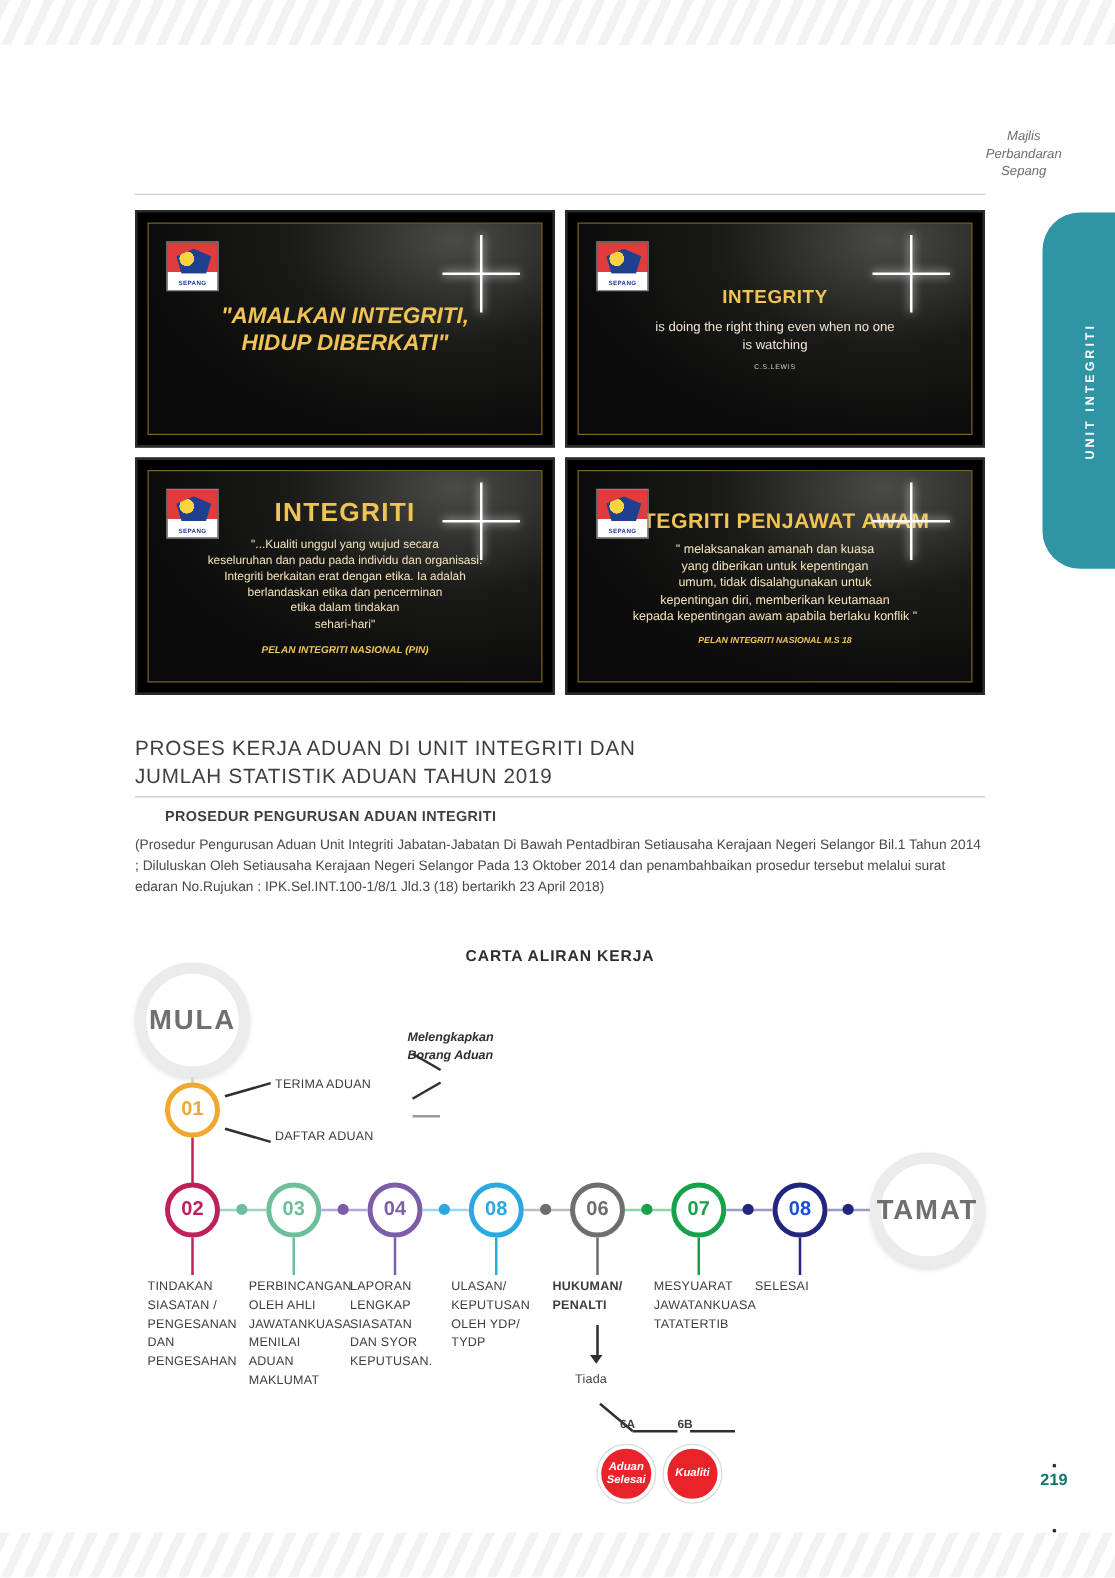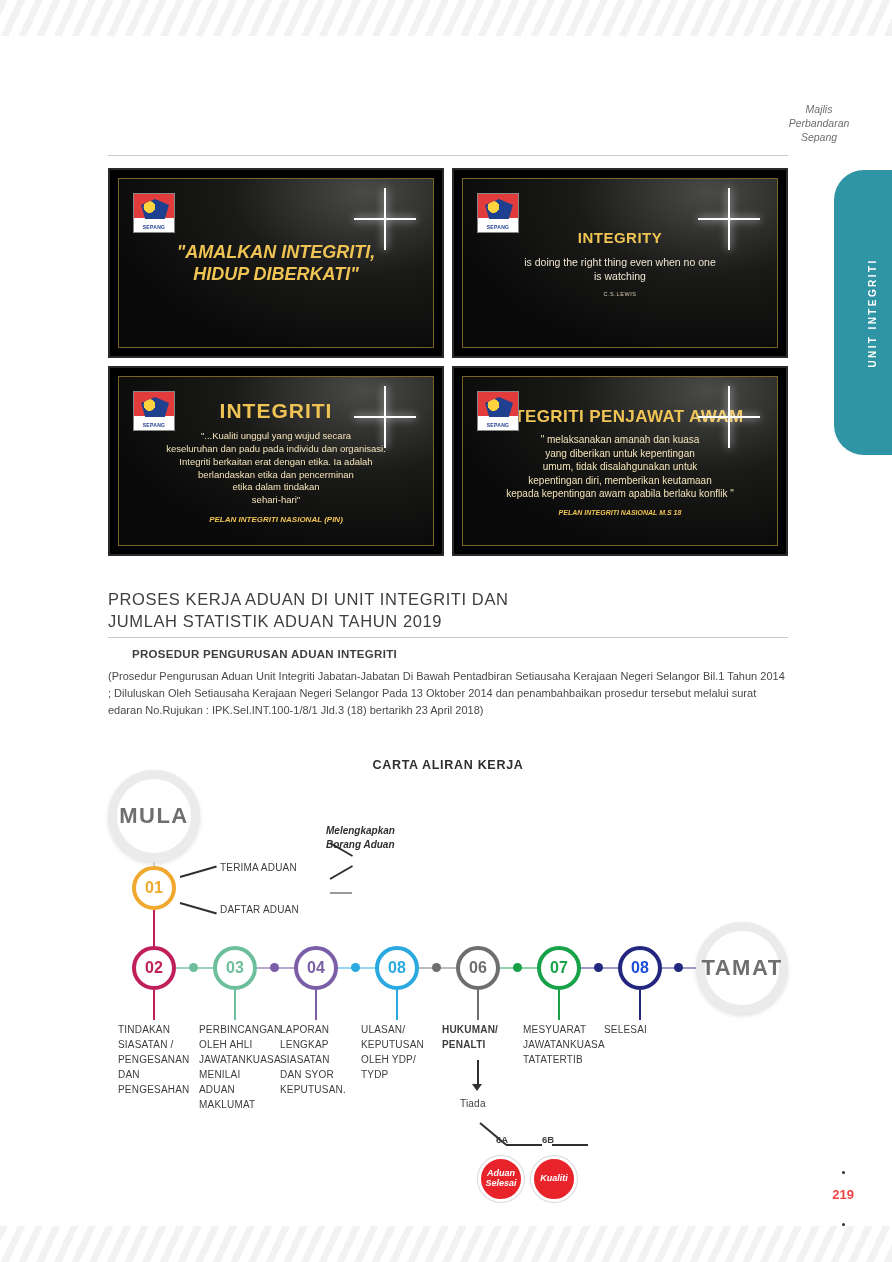--- a/index.html
+++ b/index.html
@@ -147,21 +147,21 @@
   .badge {
     position: absolute; width: 46px; height: 46px; border-radius: 50%;
     background: #e8232a; border: 3px solid #ffffff;
     box-shadow: 0 0 0 1px #d9d9d9; display:flex; align-items:center; justify-content:center;
     color: #fff; font-size: 9px; font-weight: bold; font-style: italic; text-align:center;
     line-height: 1.1;
   }
   .mini-label { position: absolute; font-size: 9.5px; color: #3d3d3d; font-weight: bold; }
 
   
-  .pg-num { position: absolute; right: 38px; bottom: 60px; font-size: 13px; color: #ef4444; font-weight: bold; }
+  .pg-num { position: absolute; right: 38px; bottom: 71px; font-size: 13px; color: #0f766e; font-weight: bold; }
   .pg-dot { position: absolute; right: 47px; width: 3px; height: 3px; border-radius: 50%; background: #2f2f2f; }
 </style>
 </head>
 <body>
 
 <div class="stripe-band stripe-top"></div>
 <div class="stripe-band stripe-bottom"></div>
 
 <div class="page">
 

